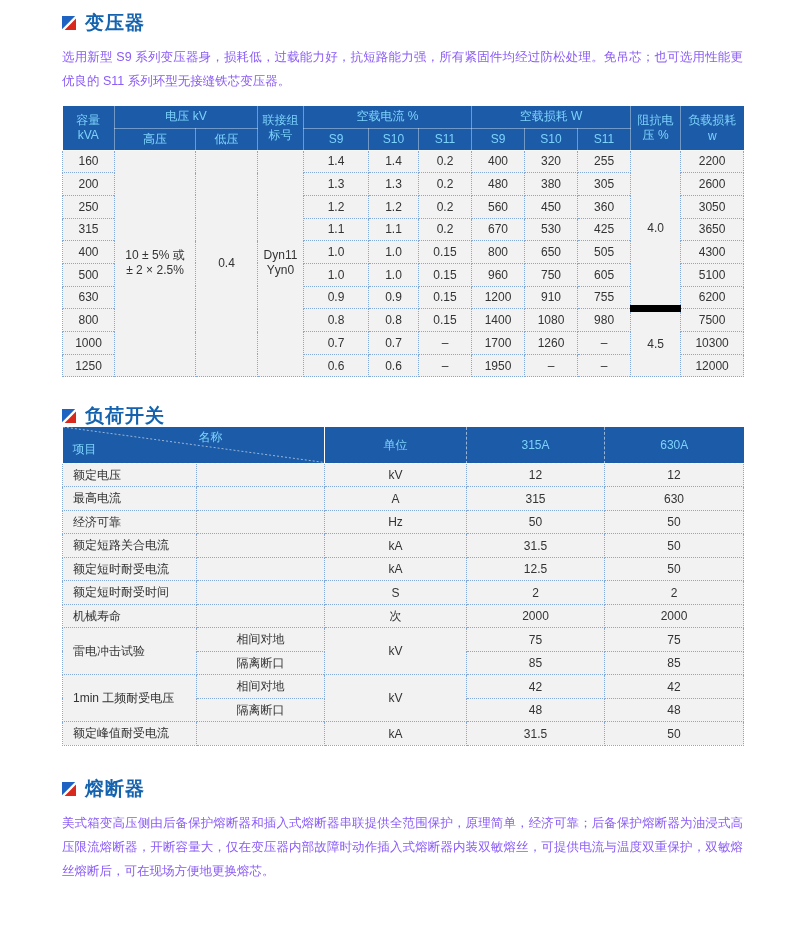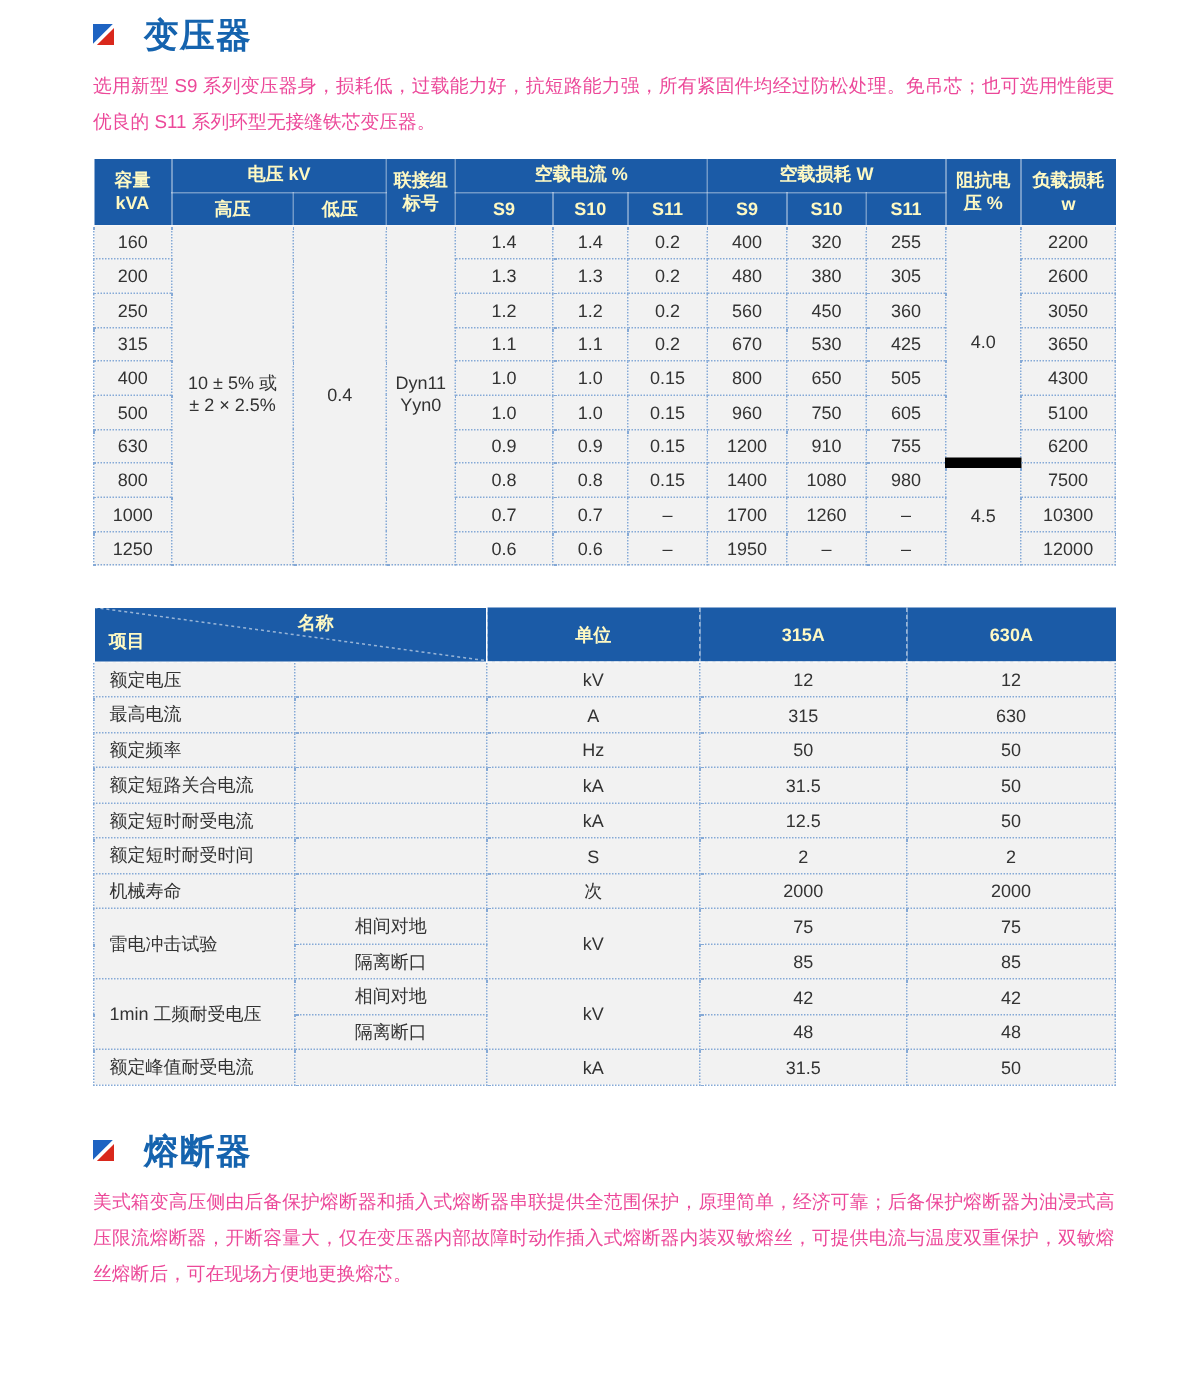--- a/index.html
+++ b/index.html
@@ -13,33 +13,33 @@
   html,body{margin:0;padding:0;}
   body{
     width:800px;height:932px;background:#ffffff;
     font-family:"Liberation Sans","DejaVu Sans",sans-serif;
     color:var(--text);
   }
   .page{padding:12px 57px 0 62px;}
   
   .sec-title{display:flex;align-items:center;gap:8px;height:22px;}
   .sec-title h2{
-    margin:12px;font-size:23px;font-weight:bold;color:var(--title-blue);
+    margin:1px;font-size:19px;font-weight:bold;color:var(--title-blue);
     letter-spacing:1px;line-height:22px;
   }
   .sec-icon{width:14px;height:14px;flex:0 0 14px;display:inline-block;}
   
   .desc{
-    margin:11px 0 13px;font-size:12.5px;line-height:24px;color:#ec4899;
+    margin:11px 0 13px;font-size:12.5px;line-height:24px;color:#8b5cf6;
     text-align:justify;
   }
   
   table{border-collapse:collapse;table-layout:fixed;width:681px;}
   th{
-    background:var(--header-blue);color:#fef9c3;font-size:12px;font-weight:bold;
+    background:var(--header-blue);color:#7dd3fc;font-size:12px;font-weight:normal;
     padding:1px 2px;text-align:center;
   }
   td{
     background:var(--row-bg);border:1px dotted var(--dot);
     font-size:12px;color:#333;text-align:center;padding:0 2px;
   }
   .tline{display:block;line-height:15px;}
   
   .t1 th{border:1px solid rgba(255,255,255,.38);height:22px;}
   .t1 thead tr:first-child th{border-top:none;}
@@ -233,20 +233,29 @@
           <td>1950</td>
           <td>–</td>
           <td>–</td>
           <td>12000</td>
         </tr>
       </tbody>
     </table>
   </div>
 
   <div class="sec sec2">
+    <div class="sec-title">
+      <span class="sec-icon">
+        <svg viewBox="0 0 14 14" width="14" height="14">
+          <polygon points="0,0 13.2,0 0,13.2" fill="#1e63c2"></polygon>
+          <polygon points="14,2.6 14,14 2.6,14" fill="#d9281c"></polygon>
+        </svg>
+      </span>
+      <h2>负荷开关</h2>
+    </div>
 
     <table class="t2">
       <colgroup>
         <col style="width:134px">
           <col style="width:128px">
           <col style="width:142px">
         <col style="width:138px">
           <col style="width:139px">
       </colgroup>
       <thead>
@@ -272,21 +281,21 @@
           <td>12</td>
         </tr>
         <tr>
           <td class="lbl">最高电流</td>
           <td></td>
           <td>A</td>
           <td>315</td>
           <td>630</td>
         </tr>
         <tr>
-          <td class="lbl">额定频率</td>
+          <td class="lbl">经济可靠</td>
           <td></td>
           <td>Hz</td>
           <td>50</td>
           <td>50</td>
         </tr>
         <tr>
           <td class="lbl">额定短路关合电流</td>
           <td></td>
           <td>kA</td>
           <td>31.5</td>

